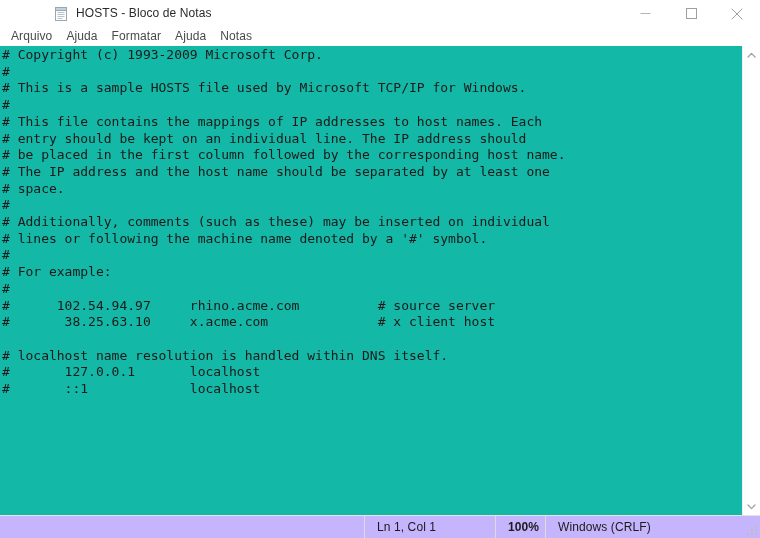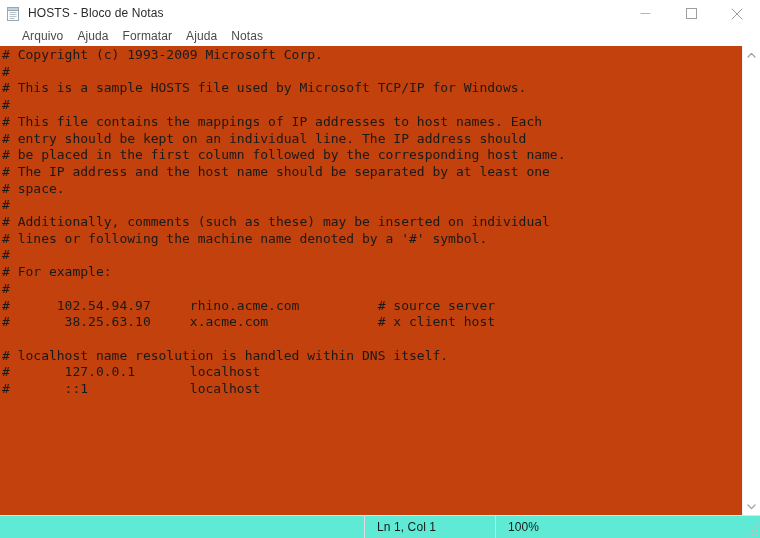--- a/index.html
+++ b/index.html
@@ -27,20 +27,21 @@
 
   
   #title-bar {
     position: relative;
     height: 27px;
     min-height: 27px;
     background: #ffffff;
     display: flex;
     align-items: center;
     user-select: none;
+    padding-left: 48px;
   }
   #app-icon {
     width: 16px;
     height: 16px;
     margin-left: 5px;
     margin-right: 7px;
     flex: 0 0 auto;
     display: block;
   }
   #window-title {
@@ -71,21 +72,21 @@
   }
   .win-btn svg { display: block; }
 
   
   #menu-bar {
     height: 19px;
     min-height: 19px;
     background: #ffffff;
     display: flex;
     align-items: center;
-    padding-left: 15px;
+    padding-left: 4px;
     user-select: none;
   }
   .menu-item {
     font-size: 12px;
     color: #4a4a4a;
     padding: 0 7px;
     line-height: 19px;
     white-space: nowrap;
     cursor: default;
     letter-spacing: 0.1px;
@@ -95,21 +96,21 @@
   #content-region {
     flex: 1 1 auto;
     position: relative;
     display: flex;
     background: #ffffff;
     min-height: 0;
   }
   #text-area {
     flex: 1 1 auto;
     position: relative;
-    background: #c2410c;
+    background: #14b8a6;
     overflow: hidden;
     padding: 0;
   }
   #text-content {
     margin: 0;
     padding: 1px 0 0 2px;
     font-family: "DejaVu Sans Mono", "Liberation Mono", monospace;
     font-size: 13px;
     line-height: 16.7px;
     color: #1a1a1a;
@@ -138,21 +139,21 @@
   }
   .scroll-track {
     flex: 1 1 auto;
     background: #ffffff;
   }
 
   
   #status-bar {
     height: 22px;
     min-height: 22px;
-    background: #5eead4;
+    background: #c4b5fd;
     border-top: 1px solid #e3e3e3;
     display: flex;
     align-items: stretch;
     position: relative;
     user-select: none;
   }
   #status-spacer {
     width: 364px;
     min-width: 364px;
   }
@@ -161,21 +162,21 @@
     align-items: center;
     border-left: 1px solid #dcdcdc;
     padding-left: 12px;
     font-size: 12px;
     color: #1b1b1b;
     white-space: nowrap;
     box-sizing: border-box;
     letter-spacing: 0.1px;
   }
   #status-ln-col { width: 131px; min-width: 131px; }
-  #status-zoom   { width: 50px;  min-width: 50px; }
+  #status-zoom   { width: 50px;  min-width: 50px; font-weight: bold; }
   #status-eol    { width: 105px; min-width: 105px; }
   #status-encoding { flex: 1 1 auto; }
 
   #resize-grip {
     position: absolute;
     right: 2px;
     bottom: 2px;
     width: 12px;
     height: 12px;
   }
@@ -269,20 +270,21 @@
     </div>
   </div>
 
   <div id="status-bar">
     <div id="status-spacer"></div>
 
     <div class="status-cell" id="status-ln-col">Ln 1, Col 1</div>
 
     <div class="status-cell" id="status-zoom">100%</div>
 
+    <div class="status-cell" id="status-eol">Windows (CRLF)</div>
 
 
     <svg id="resize-grip" viewBox="0 0 12 12" xmlns="http://www.w3.org/2000/svg">
       <g fill="#bdbdbd">
         <rect x="9" y="1" width="2" height="2"></rect>
         <rect x="5" y="5" width="2" height="2"></rect>
         <rect x="9" y="5" width="2" height="2"></rect>
         <rect x="1" y="9" width="2" height="2"></rect>
         <rect x="5" y="9" width="2" height="2"></rect>
         <rect x="9" y="9" width="2" height="2"></rect>

